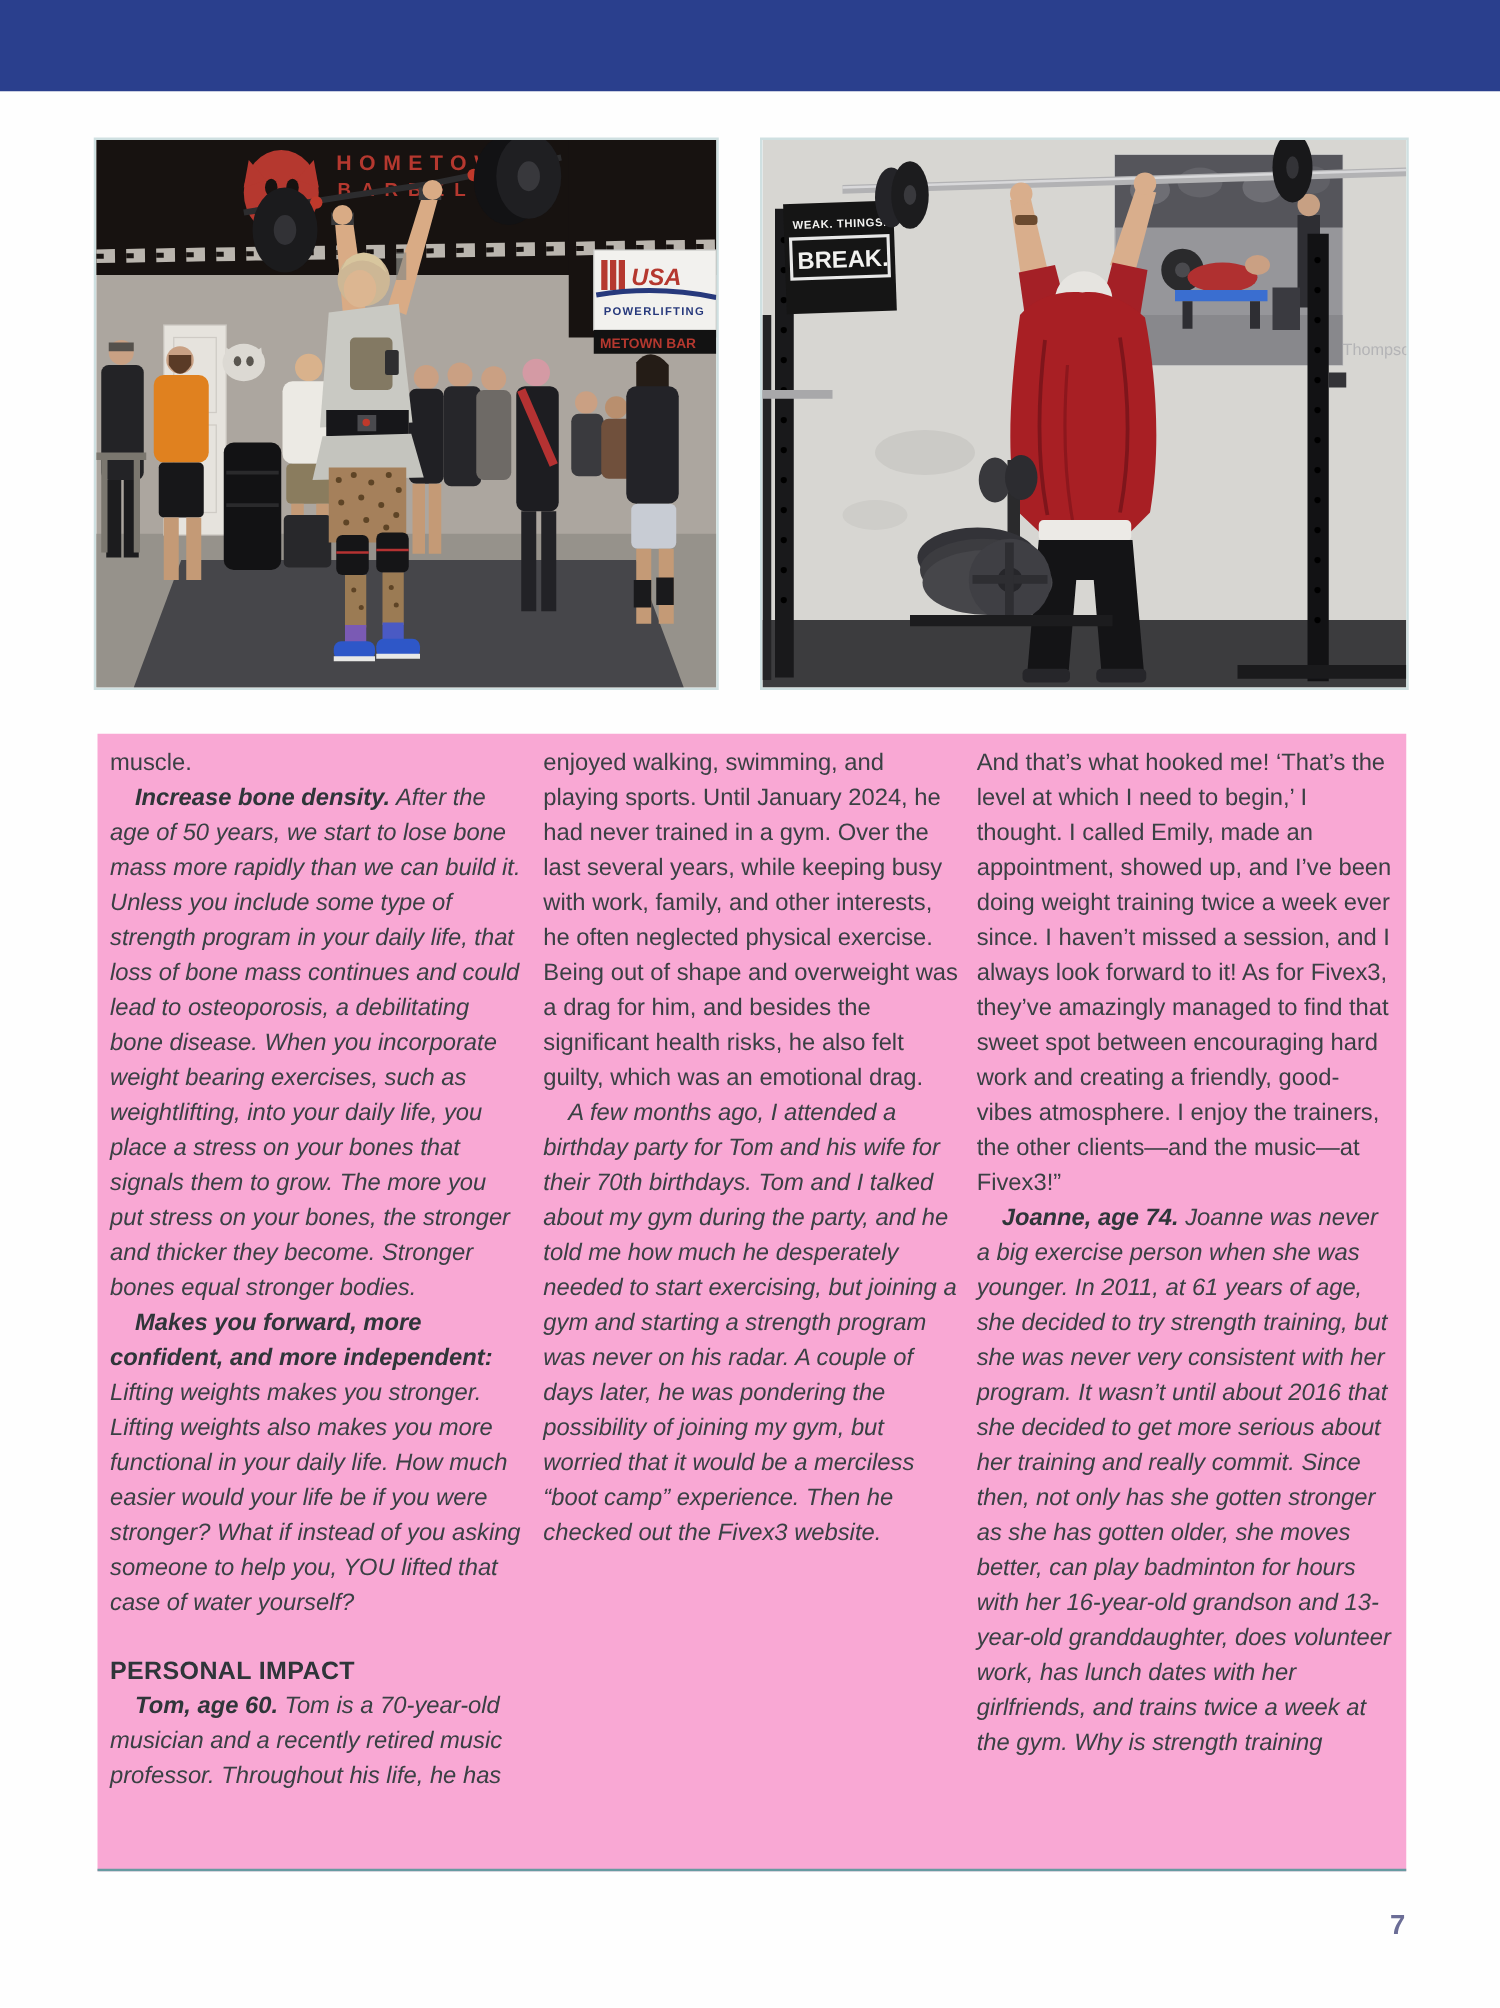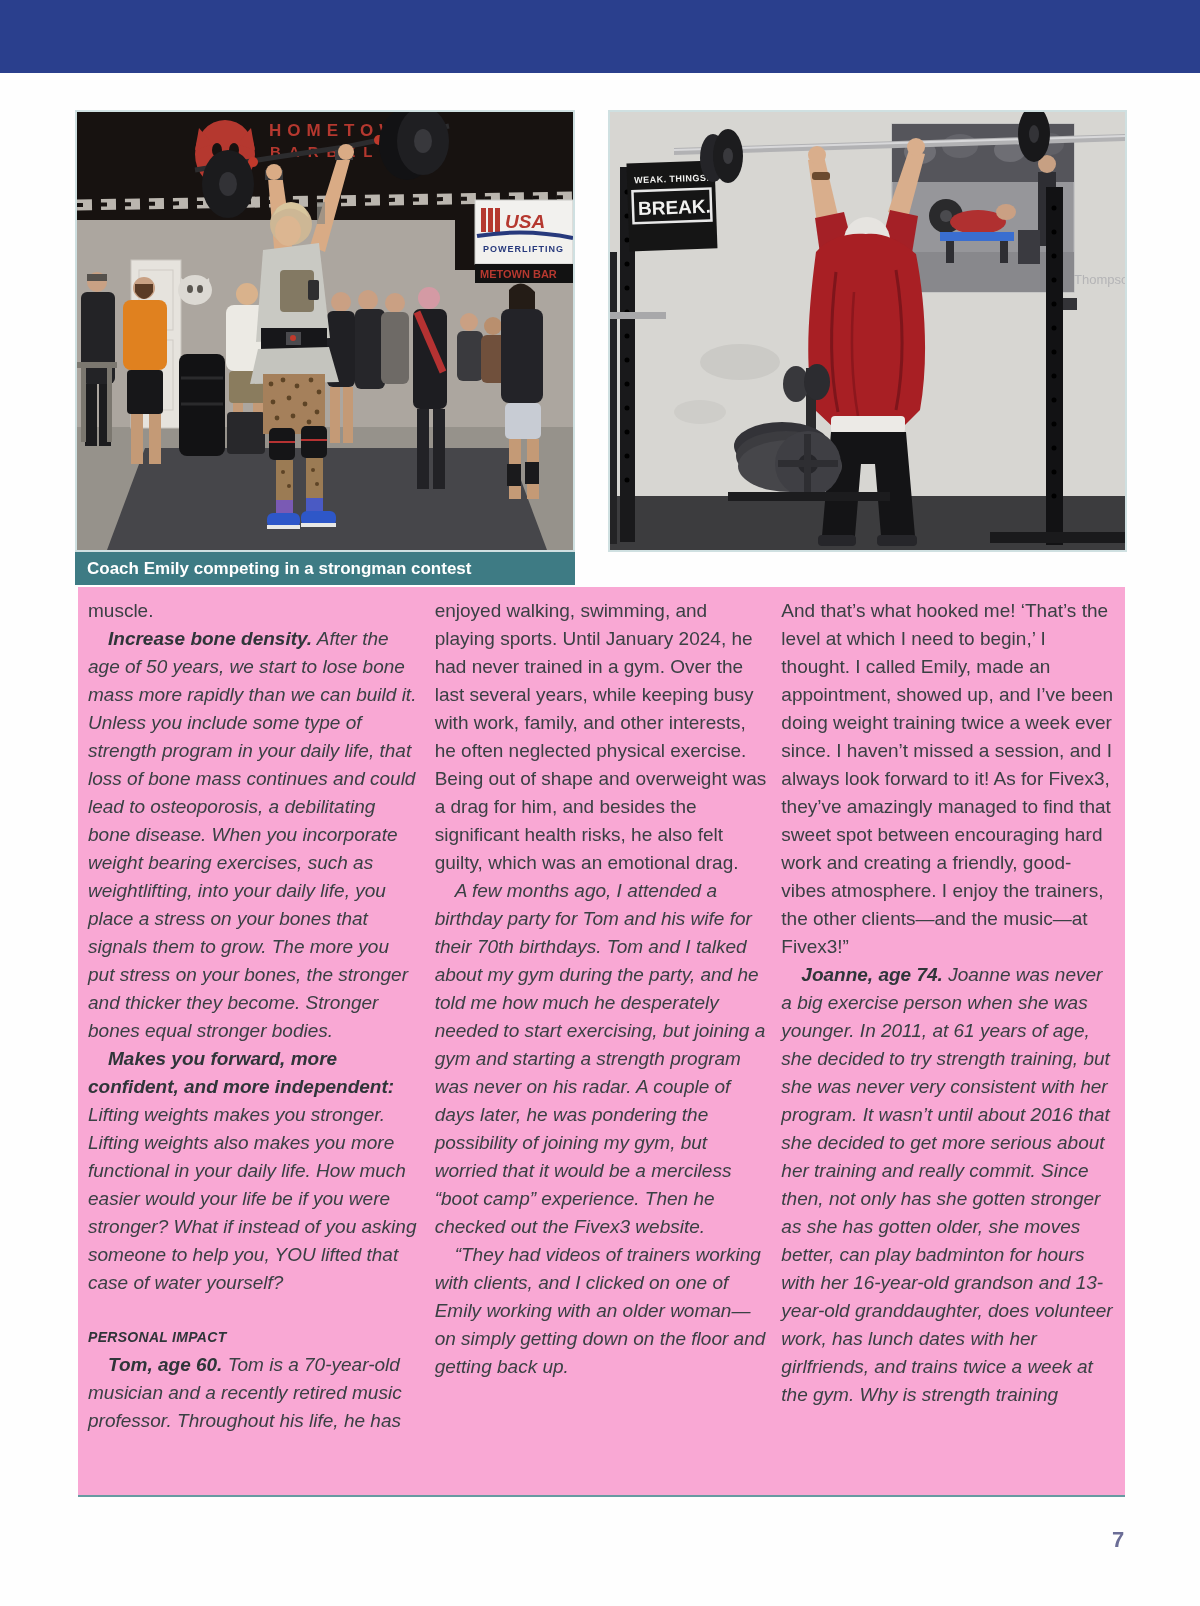--- a/index.html
+++ b/index.html
@@ -19,21 +19,21 @@
 
   .textbox {
     position:absolute; left:78px; top:587px; width:1047px; height:910px;
     background:#f9a8d4; border-bottom:2px solid #679aa1; box-sizing:border-box;
     padding:10px 12px 0 10px; display:flex; gap:15px; overflow:hidden;
   }
   .col { width:332px; font-size:19px; line-height:28px; color:#3a4044; }
   .para { margin:0; }
   .indent { text-indent:20px;font-style:italic; }
   .lead { color:#2f3539; }
-  .subhead { font-size:14px; line-height:28px; margin:26px 0 0 0; color:#2f3539; letter-spacing:.3px;font-style:italic; }
+  .subhead { font-size:20px; line-height:28px; margin:26px 0 0 0; color:#2f3539; letter-spacing:.3px; }
 
   .footer-text {
     position:absolute; left:602px; top:1531px;
     font-family:"Liberation Serif", serif; font-size:19px; color:#555a80;
   }
   .footer-text .jb { font-weight:bold; }
   .footer-text .ji { font-weight:bold; font-style:italic; }
   .page-num {
     position:absolute; left:1112px; top:1527px;
     font-family:"Liberation Sans", sans-serif; font-weight:bold; font-size:22px; color:#6b6d96;
@@ -212,21 +212,20 @@
               <circle cx="240" cy="372" r="2" fill="#5e4426"></circle>
             <rect x="199" y="388" width="17" height="14" fill="#7a5ab4"></rect>
               <rect x="229" y="386" width="17" height="14" fill="#4a5ac4"></rect>
             <rect x="190" y="401" width="33" height="15" rx="6" fill="#2e57c8"></rect>
               <rect x="224" y="399" width="35" height="15" rx="6" fill="#2e57c8"></rect>
             <rect x="190" y="413" width="33" height="4" fill="#e8e8e6"></rect>
               <rect x="224" y="411" width="35" height="4" fill="#e8e8e6"></rect>
           </g>
         </svg>
       </div>
-      <figcaption class="caption">Coach Emily competing in a strongman contest</figcaption>
     </figure>
 
     <figure class="photo">
       <div class="photo-frame">
         <svg width="515" height="438" viewBox="0 0 515 438">
           <rect x="0" y="0" width="515" height="438" fill="#d7d6d2"></rect>
           <ellipse cx="130" cy="250" rx="40" ry="18" fill="#cbcac6"></ellipse>
           <ellipse cx="90" cy="300" rx="26" ry="12" fill="#cecdc9"></ellipse>
           <rect x="0" y="384" width="515" height="54" fill="#3c3c3e"></rect>
 
@@ -351,21 +350,20 @@
       <p class="para"><span>muscle.</span></p>
       <p class="para indent"><b class="lead">Increase bone density.</b><span> After the age of 50 years, we start to lose bone mass more rapidly than we can build it. Unless you include some type of strength program in your daily life, that loss of bone mass continues and could lead to osteoporosis, a debilitating bone disease. When you incorporate weight bearing exercises, such as weightlifting, into your daily life, you place a stress on your bones that signals them to grow. The more you put stress on your bones, the stronger and thicker they become. Stronger bones equal stronger bodies.</span></p>
       <p class="para indent"><b class="lead">Makes you forward, more confident, and more independent:</b><span> Lifting weights makes you stronger. Lifting weights also makes you more functional in your daily life. How much easier would your life be if you were stronger? What if instead of you asking someone to help you, YOU lifted that case of water yourself?</span></p>
       <h3 class="subhead">PERSONAL IMPACT</h3>
       <p class="para indent"><b class="lead">Tom, age 60.</b><span> Tom is a 70-year-old musician and a recently retired music professor. Throughout his life, he has</span></p>
     </div>
 
     <div class="col">
       <p class="para"><span>enjoyed walking, swimming, and playing sports. Until January 2024, he had never trained in a gym. Over the last several years, while keeping busy with work, family, and other interests, he often neglected physical exercise. Being out of shape and overweight was a drag for him, and besides the significant health risks, he also felt guilty, which was an emotional drag.</span></p>
       <p class="para indent"><span>A few months ago, I attended a birthday party for Tom and his wife for their 70th birthdays. Tom and I talked about my gym during the party, and he told me how much he desperately needed to start exercising, but joining a gym and starting a strength program was never on his radar. A couple of days later, he was pondering the possibility of joining my gym, but worried that it would be a merciless “boot camp” experience. Then he checked out the Fivex3 website.</span></p>
-      <p class="para indent"><span>“They had videos of trainers working with clients, and I clicked on one of Emily working with an older woman—on simply getting down on the floor and getting back up.</span></p>
     </div>
 
     <div class="col">
       <p class="para"><span>And that’s what hooked me! ‘That’s the level at which I need to begin,’ I thought. I called Emily, made an appointment, showed up, and I’ve been doing weight training twice a week ever since. I haven’t missed a session, and I always look forward to it! As for Fivex3, they’ve amazingly managed to find that sweet spot between encouraging hard work and creating a friendly, good-vibes atmosphere. I enjoy the trainers, the other clients—and the music—at Fivex3!”</span></p>
       <p class="para indent"><b class="lead">Joanne, age 74.</b><span> Joanne was never a big exercise person when she was younger. In 2011, at 61 years of age, she decided to try strength training, but she was never very consistent with her program. It wasn’t until about 2016 that she decided to get more serious about her training and really commit. Since then, not only has she gotten stronger as she has gotten older, she moves better, can play badminton for hours with her 16-year-old grandson and 13-year-old granddaughter, does volunteer work, has lunch dates with her girlfriends, and trains twice a week at the gym. Why is strength training</span></p>
     </div>
 
   </div>
 
   <div class="page-num">7</div>

